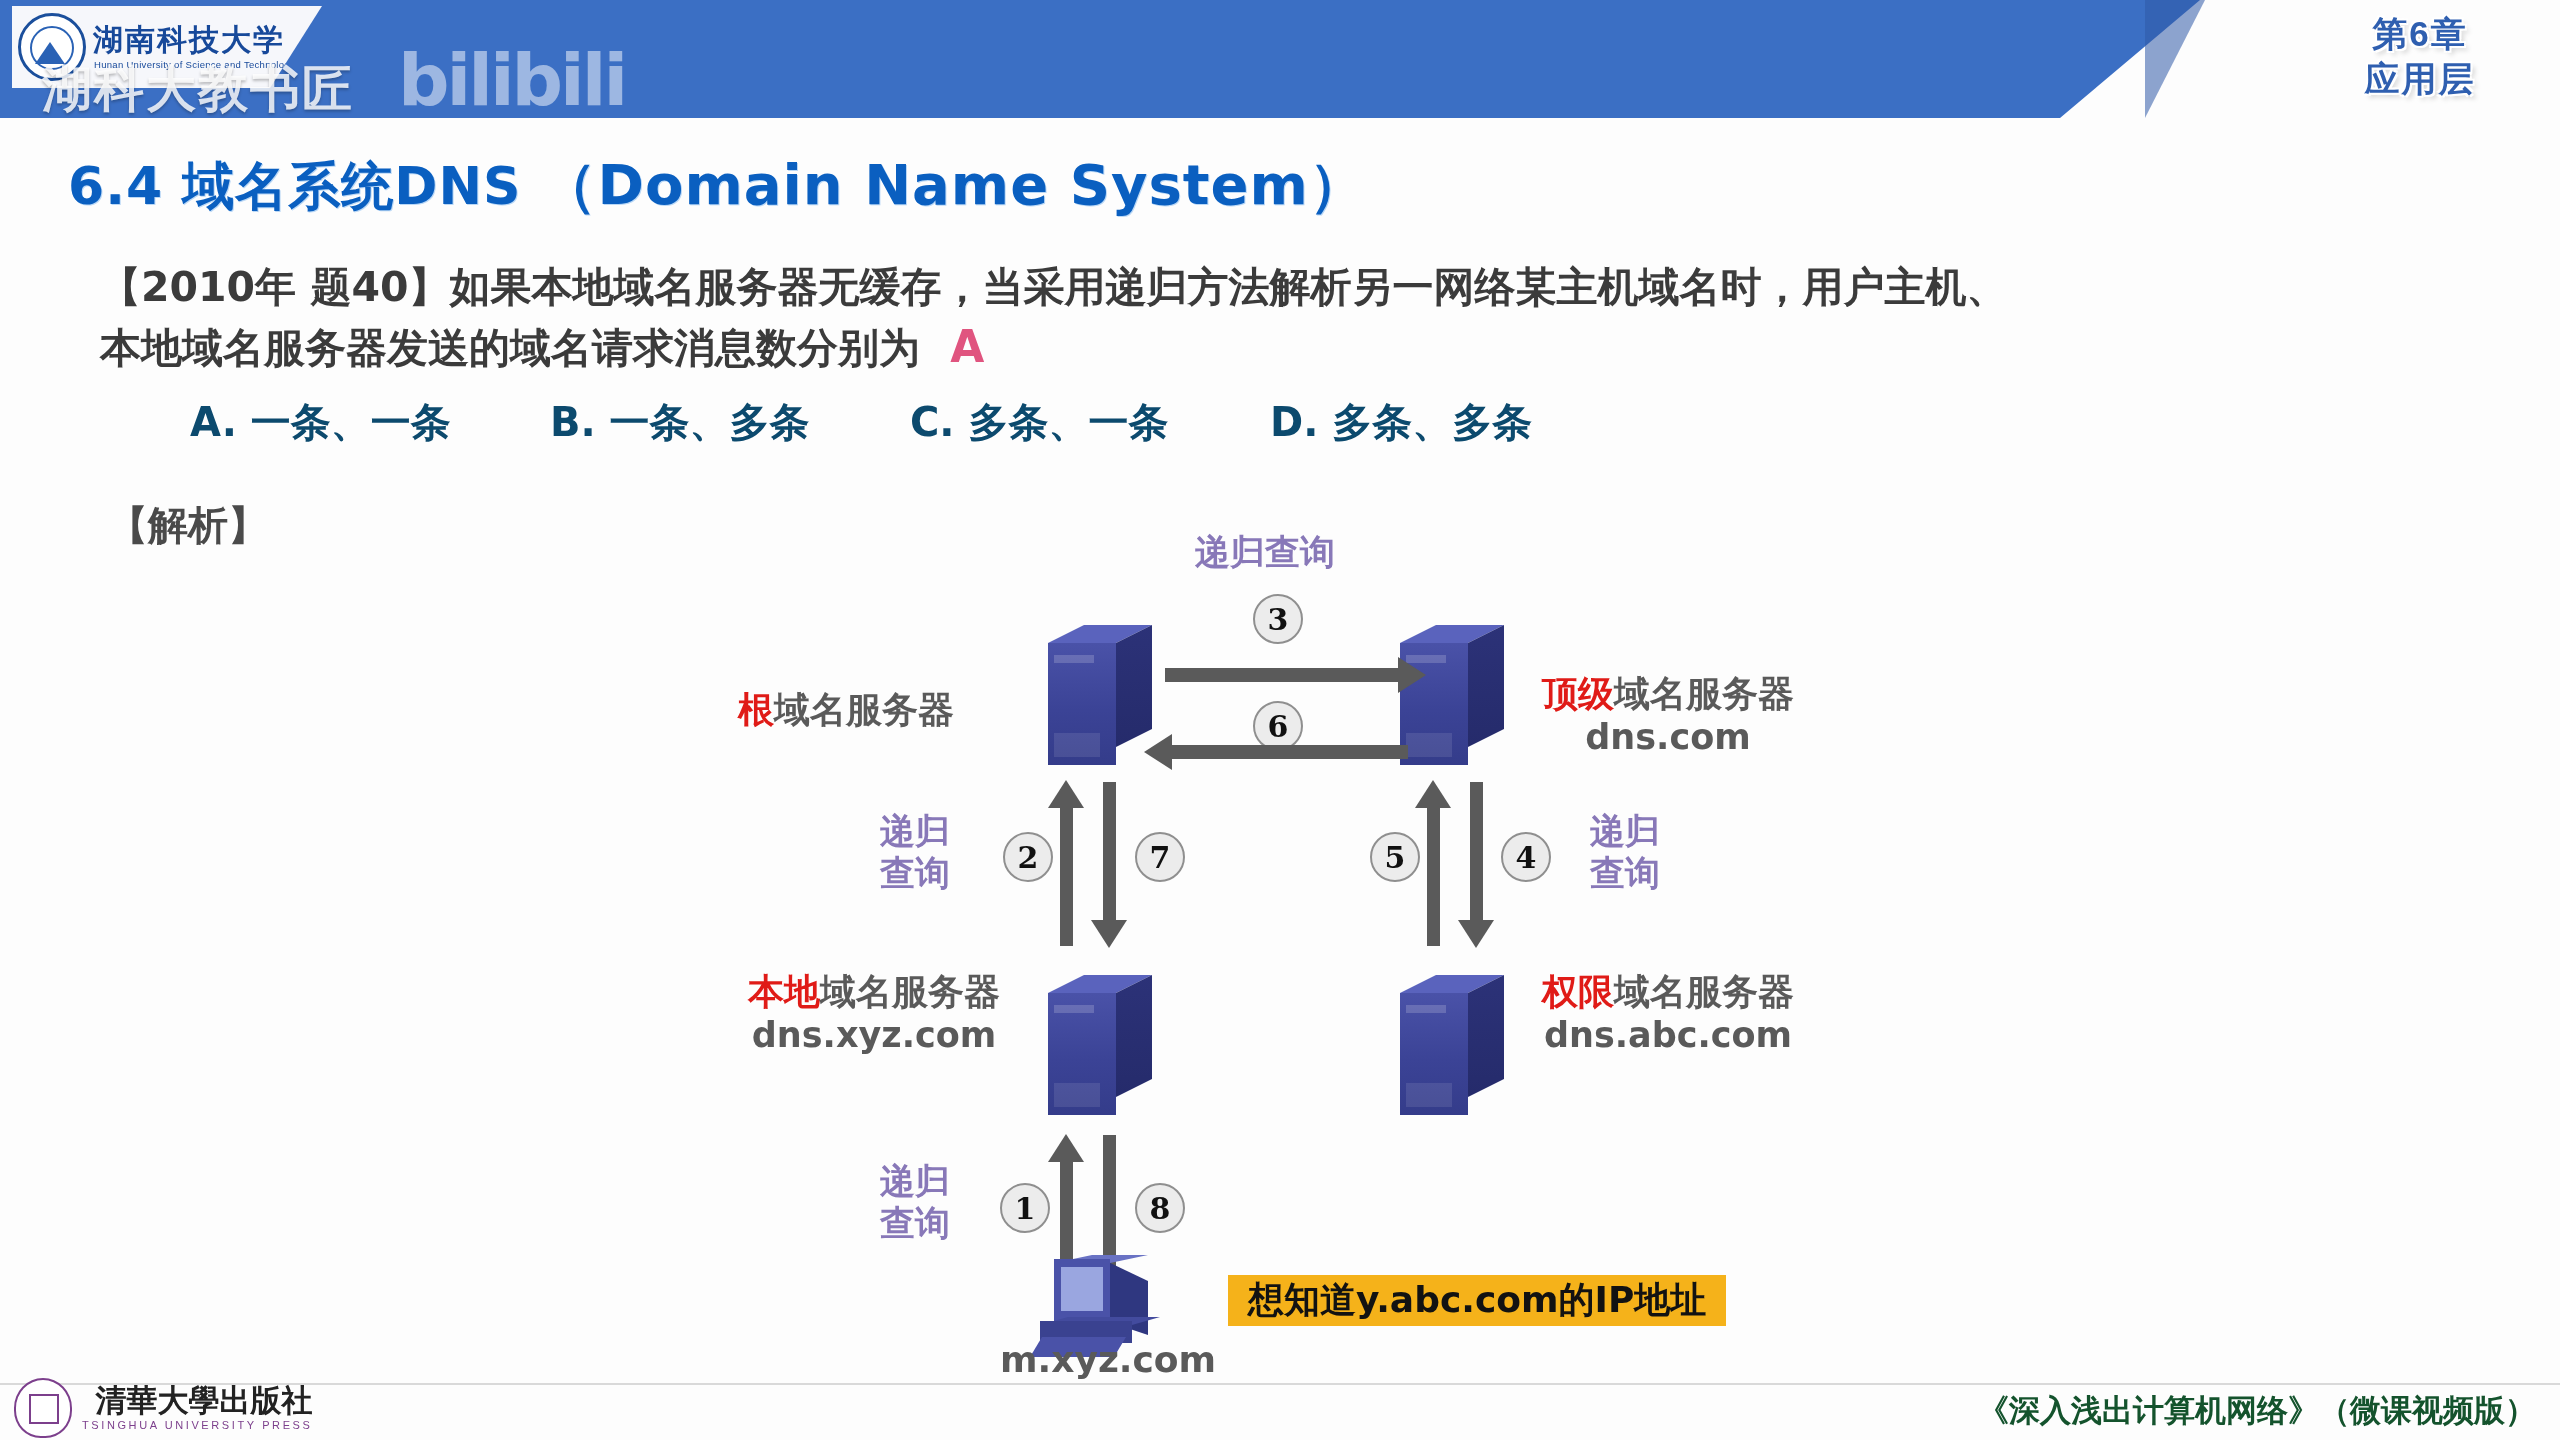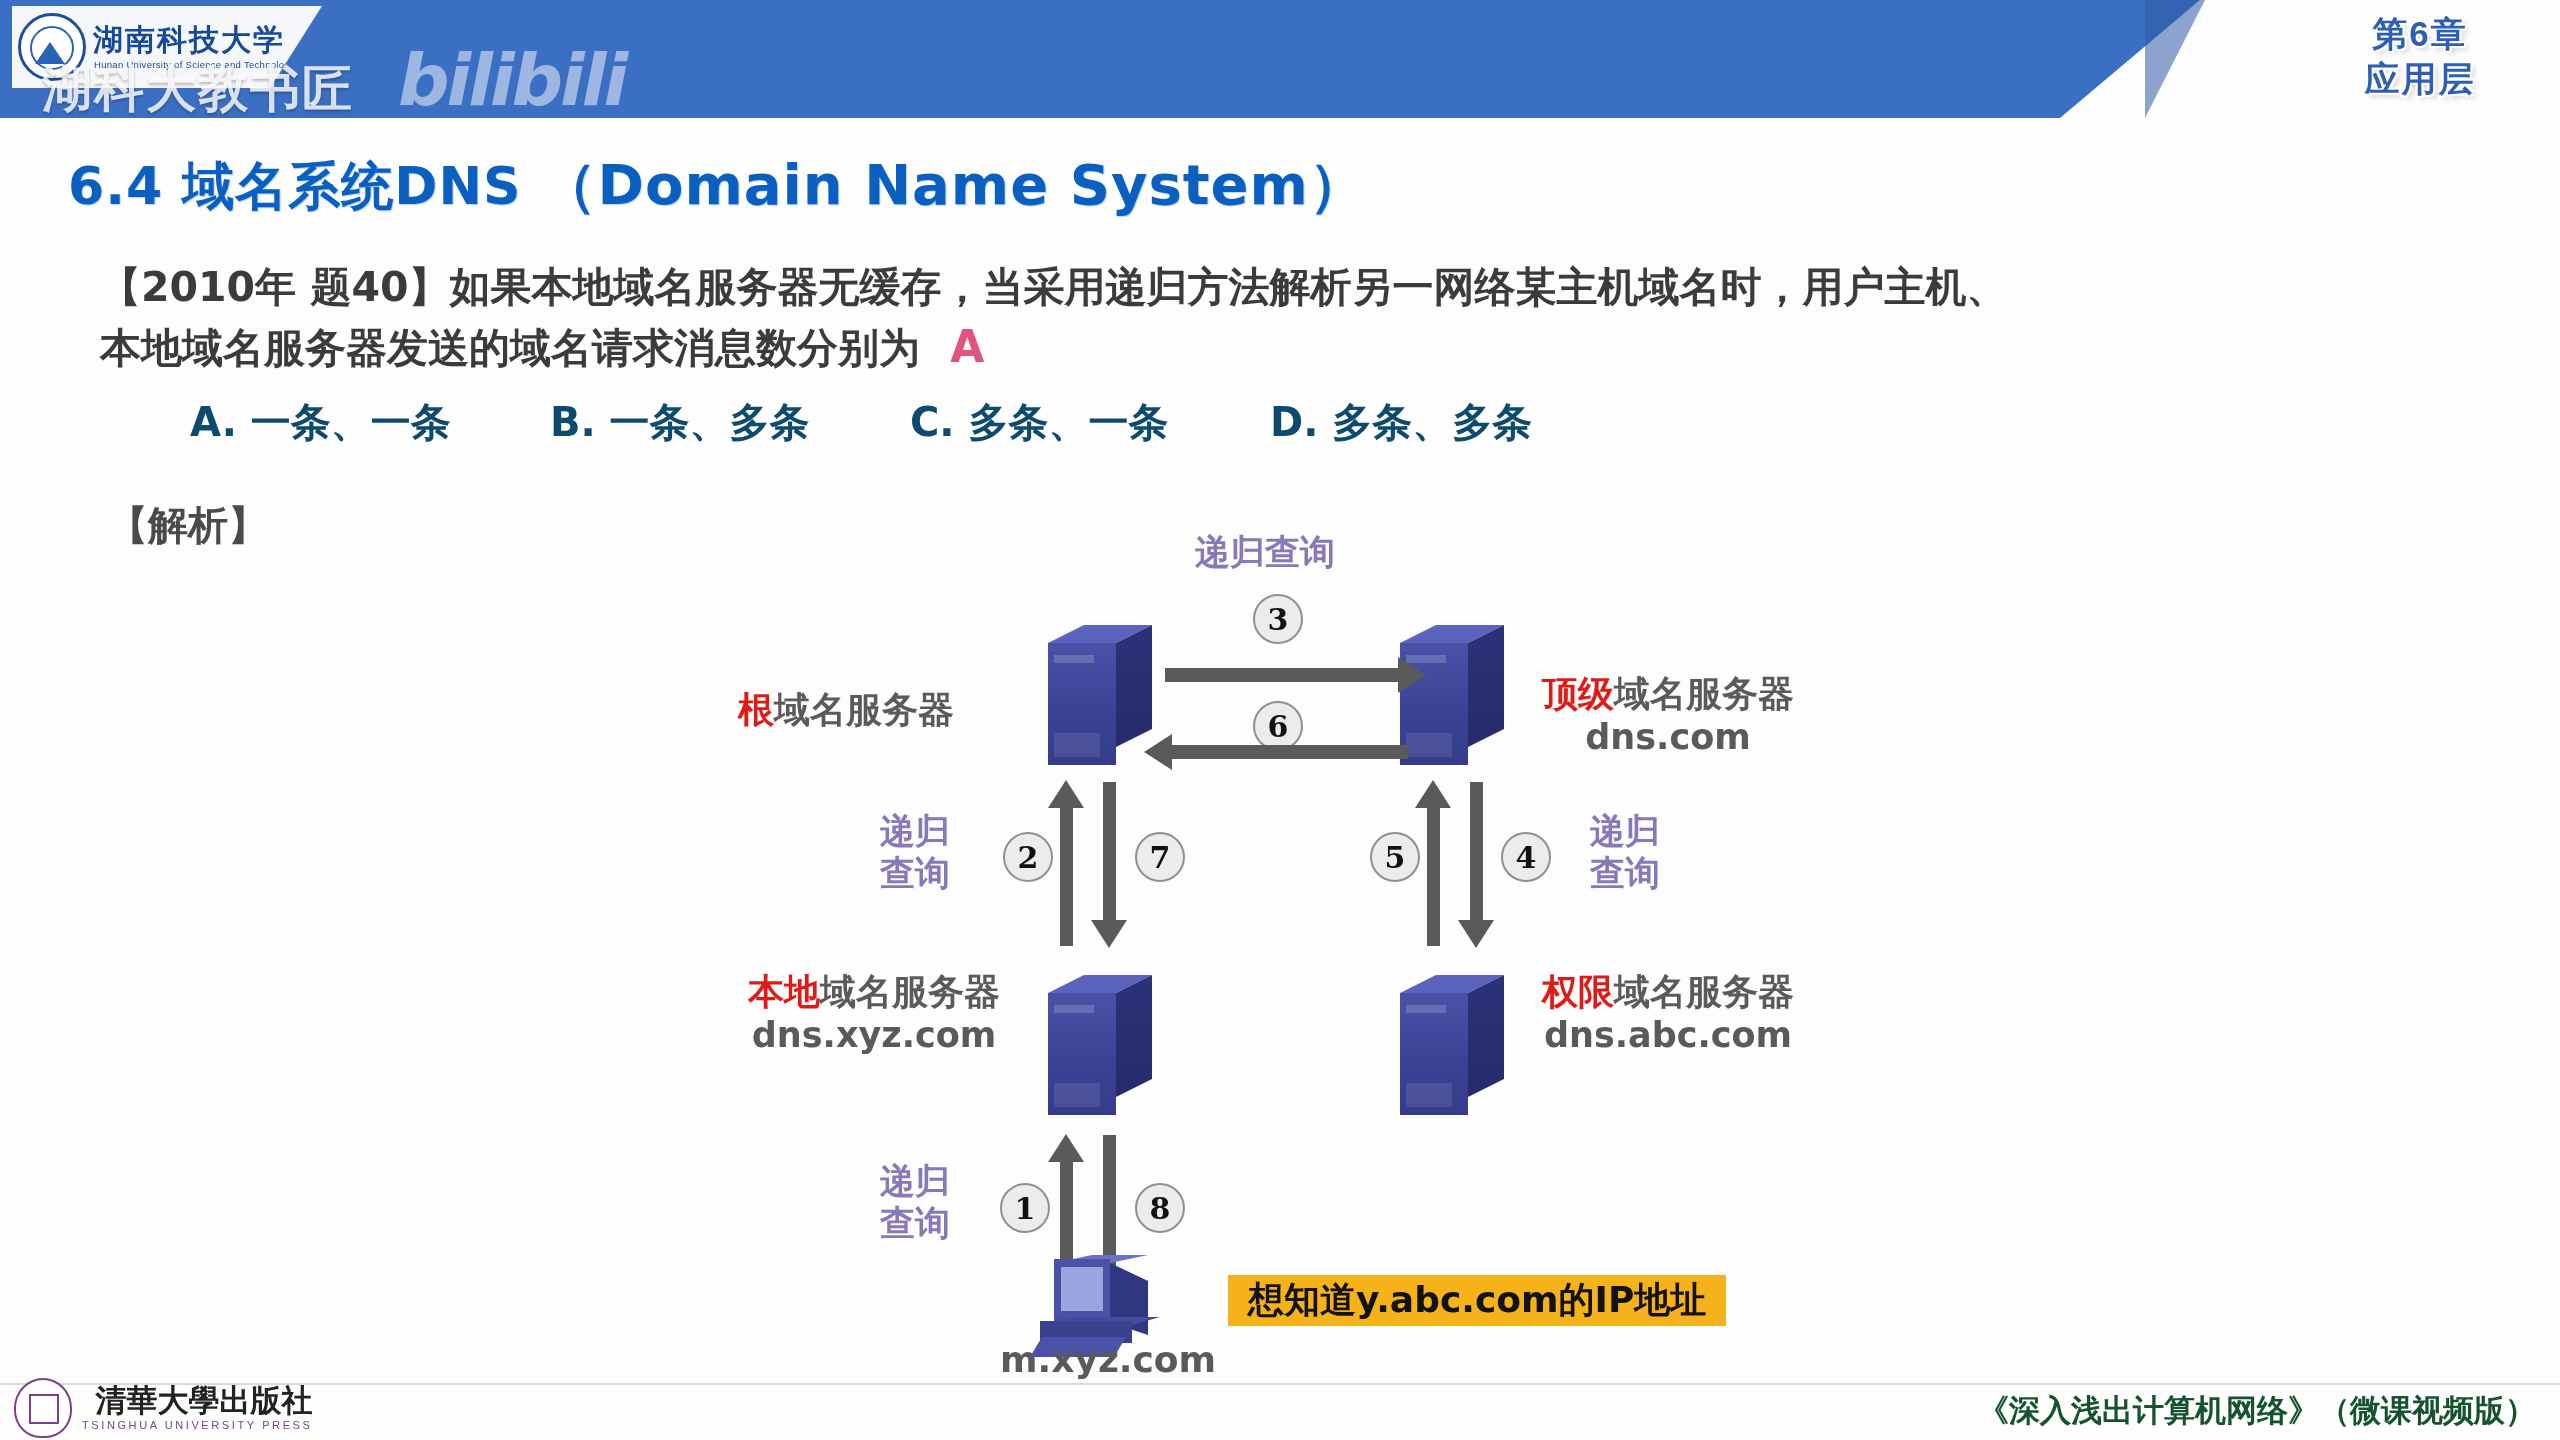--- a/index.html
+++ b/index.html
@@ -60,21 +60,21 @@
   .wm-small{color:#cfe0fa;font-size:17px;margin-left:86px;letter-spacing:10px;opacity:.8;white-space:nowrap;}
   .wm-big{
     position:absolute;left:42px;top:56px;
     font-family:"DejaVu Sans","Liberation Sans",sans-serif;
     font-size:50px;font-weight:bold;color:rgba(255,255,255,.82);
     letter-spacing:2px;white-space:nowrap;
     text-shadow:0 2px 3px rgba(0,0,0,.25);
   }
   .wm-bili{
     position:absolute;left:398px;top:38px;
-    font-size:72px;font-weight:bold;font-style:italic;
+    font-size:72px;font-weight:bold;
     color:rgba(255,255,255,.5);letter-spacing:-3px;white-space:nowrap;
     font-family:"DejaVu Sans","Liberation Sans",sans-serif;
   }
   .header-title{
     position:absolute;left:0;top:8px;width:2200px;
     text-align:center;color:#ffffff;
     font-family:"DejaVu Sans","Liberation Sans",sans-serif;
     font-size:62px;font-weight:bold;letter-spacing:5px;
     text-shadow:3px 3px 5px rgba(0,0,0,.45);
   }

